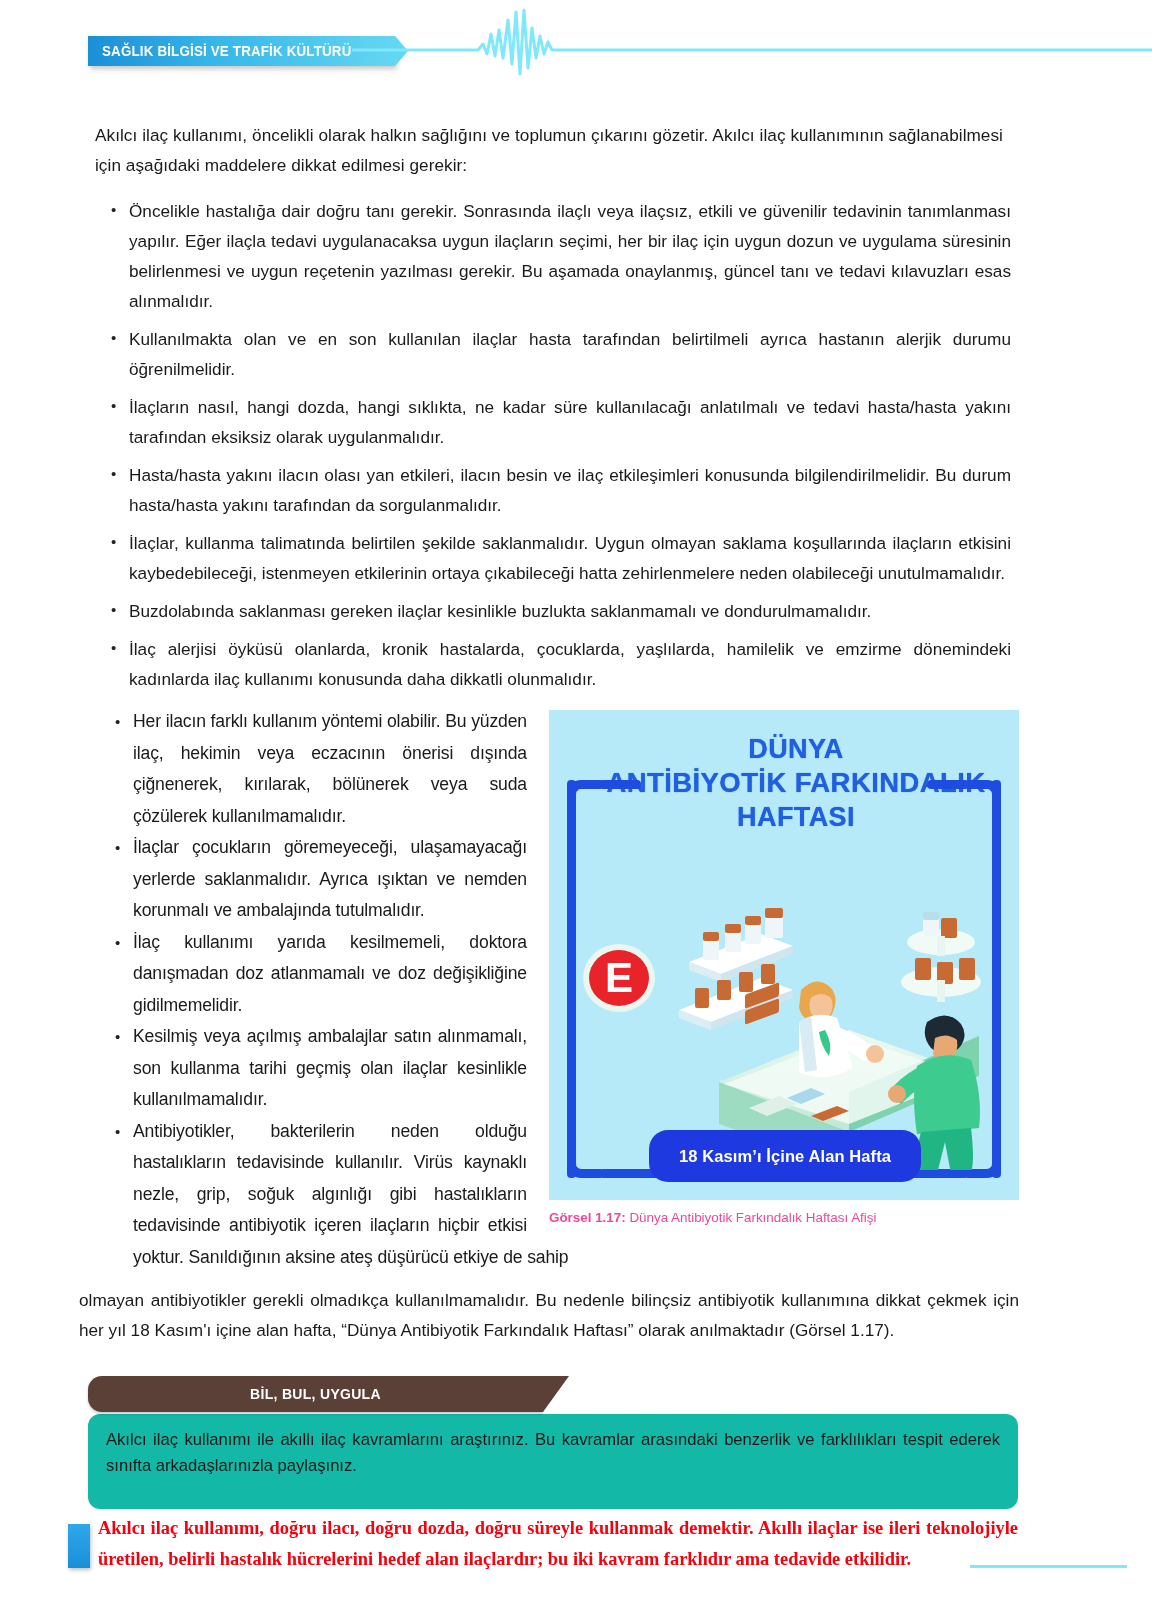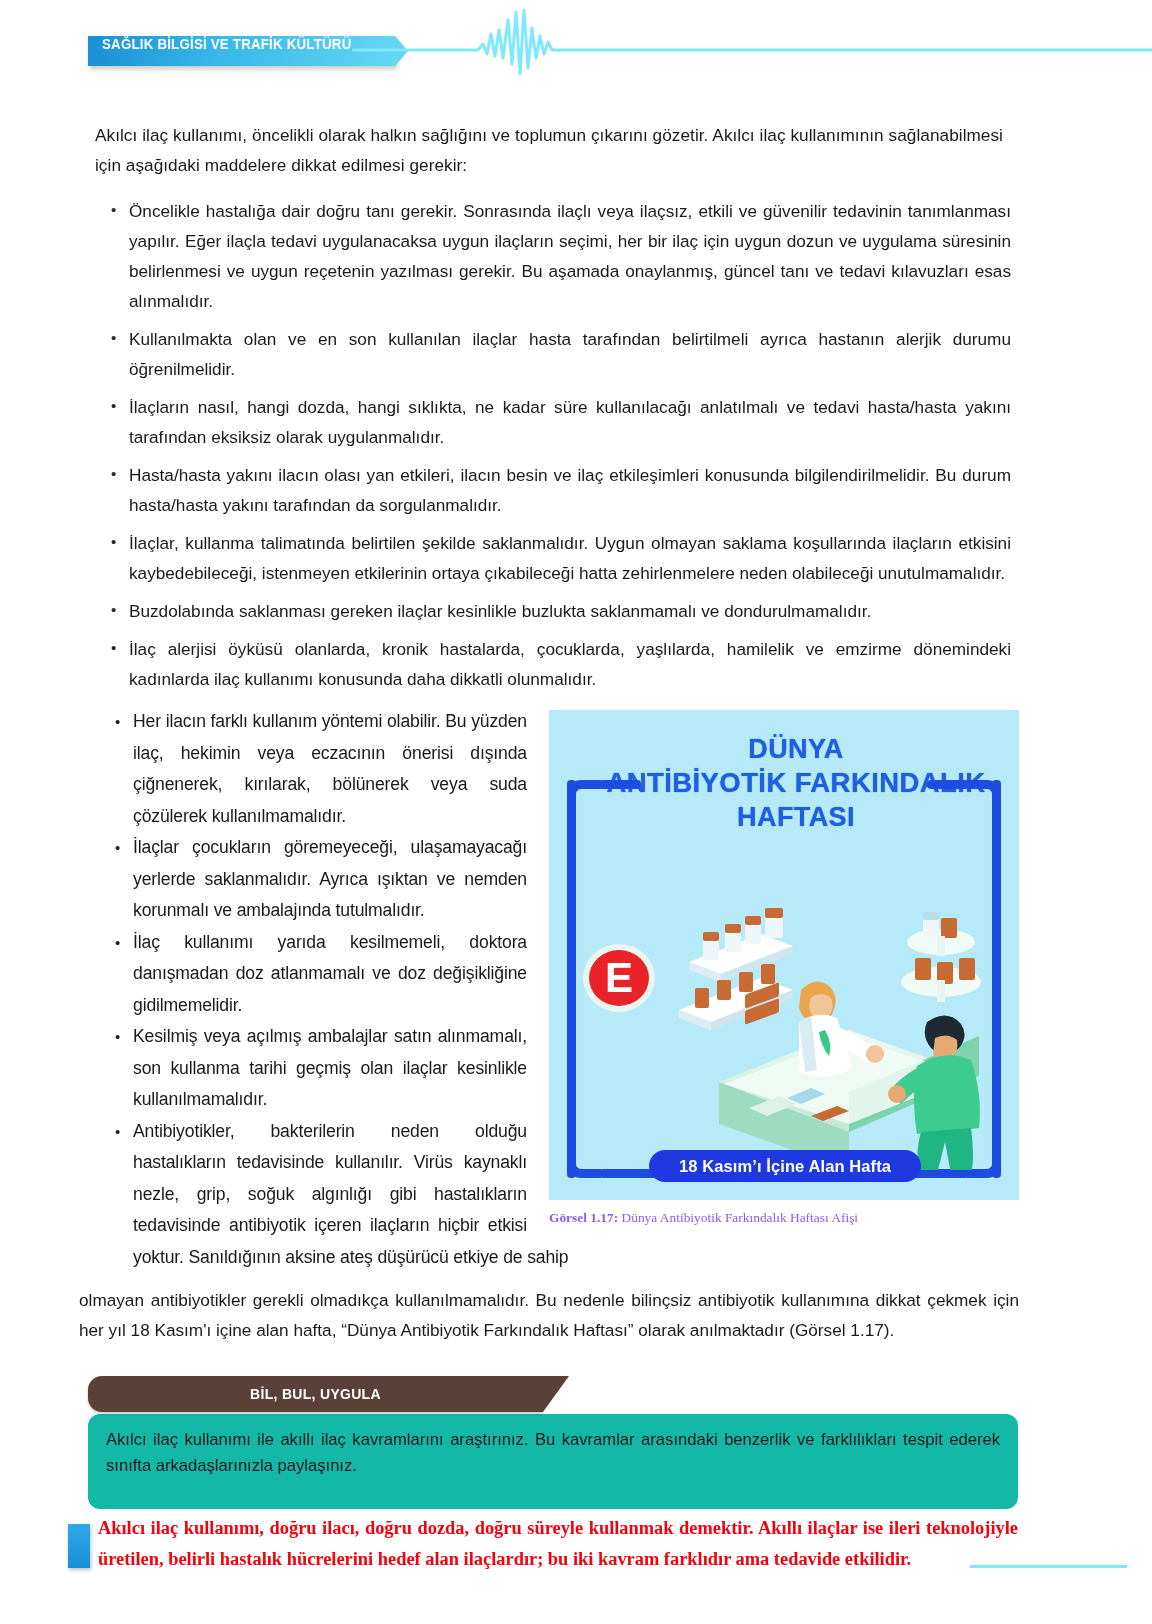--- a/index.html
+++ b/index.html
@@ -14,21 +14,21 @@
   }
 
   
   #page-header{
     position:absolute; left:0; top:0; width:1152px; height:92px;
   }
   .hdr-tab{
     position:absolute; left:88px; top:36px;
     height:30px; padding:0 22px 0 14px;
     background:linear-gradient(90deg,#1b8fd6 0%,#36b6e8 40%,#63d6f2 100%);
-    display:flex; 
+    display:flex; align-items:center;
     box-shadow:2px 3px 5px rgba(0,0,0,.22);
   }
   .hdr-tab-text{
     color:#ffffff; font-weight:bold; font-size:14.5px;
     letter-spacing:.2px; white-space:nowrap;
     font-family:"Liberation Sans Narrow","Liberation Sans",sans-serif;
     transform:scaleX(.92); transform-origin:left center;
   }
   .hdr-tab:after{
     content:""; position:absolute; right:-13px; top:0;
@@ -120,33 +120,33 @@
   .brk-r-corner-bot{
     right:18px; top:434px; width:34px; height:34px;
     background:transparent; border-right:9px solid #1f4ce0; border-bottom:9px solid #1f4ce0;
     border-radius:0 0 14px 0;
   }
   .brk-r-top-stub{ right:50px; top:70px; width:42px; height:9px; }
   .brk-r-bot-stub{ right:50px; top:459px; width:64px; height:9px; }
 
   .poster-banner{
     position:absolute; left:100px; bottom:18px;
-    width:272px; height:32px;
+    width:272px; height:52px;
     background:#1f39e0; border-radius:19px;
     display:flex; align-items:center; justify-content:center;
     color:#ffffff; font-weight:bold; font-size:16.5px;
     font-family:"Liberation Sans Narrow","Liberation Sans",sans-serif;
     letter-spacing:.1px;
   }
   #poster-scene{ position:absolute; left:0; top:160px; width:470px; height:300px; }
 
   .fig-caption{
     margin-top:9px; font-size:13.4px; line-height:18px;
-    font-family:Liberation Serif, serif;
-    color:#8b5cf6;
+    font-family:Liberation Sans, sans-serif;
+    color:#ec4899;
   }
   .fig-caption b{ font-weight:bold; }
 
   
   #activity{
     position:absolute; left:88px; top:1376px; width:930px;
   }
   .act-banner{
     position:relative; width:455px; height:36px;
     background:#5b4038;

